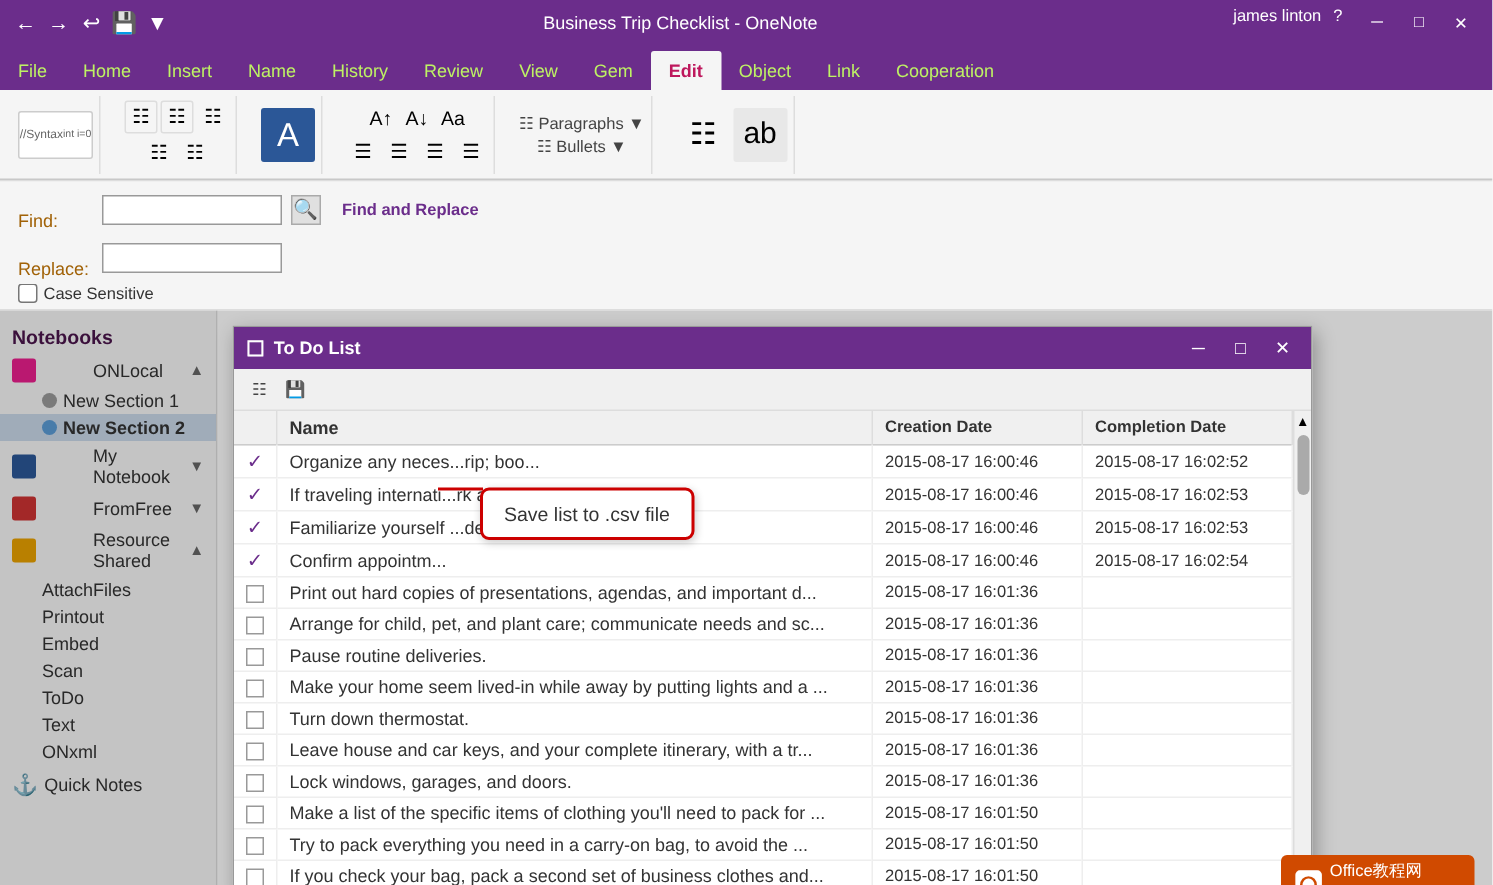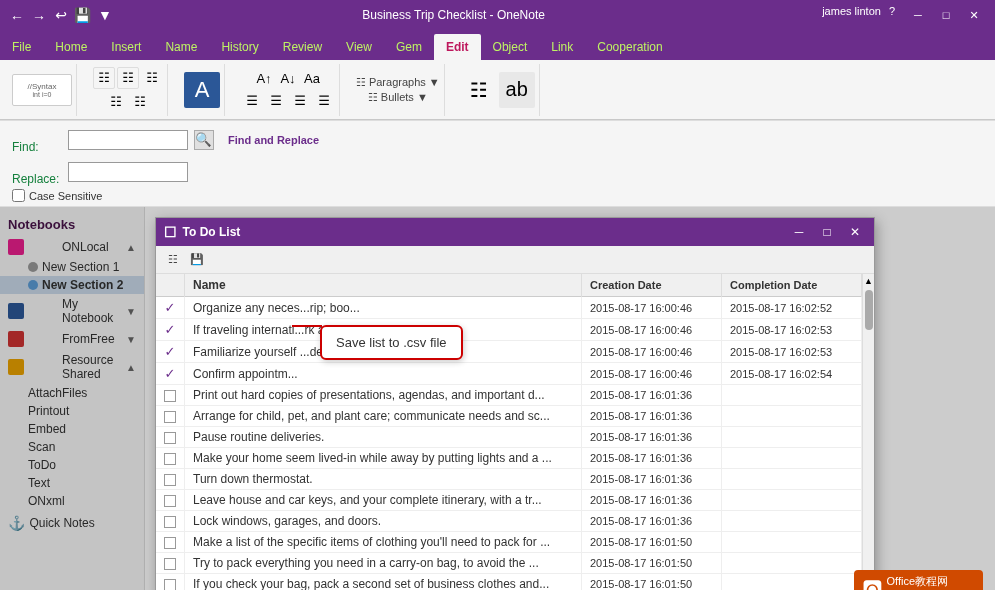--- a/index.html
+++ b/index.html
@@ -59,21 +59,21 @@
       flex-direction: column;
       gap: 3px;
       border-bottom: 1px solid #ddd;
       font-size: 12px;
     }
     .find-row, .replace-row {
       display: flex;
       align-items: center;
       gap: 6px;
     }
-    .find-row label, .replace-row label { width: 50px; color: #15803d; margin-top: 15px; }
+    .find-row label, .replace-row label { width: 50px; color: #a16207; margin-top: 15px; }
     .find-input {
       width: 120px;
       height: 20px;
       border: 1px solid #999;
       padding: 1px 4px;
       font-size: 11px;
     }
     .find-btn { width: 20px; height: 20px; background: #e0e0e0; border: 1px solid #aaa; cursor: pointer; display: flex; align-items: center; justify-content: center; }
     .case-row { display: flex; align-items: center; gap: 4px; font-size: 11px; color: #333; }
     .section-label { color: #6b2d8b; font-weight: 600; font-size: 11px; margin-left: 8px; }
@@ -360,21 +360,21 @@
     <div class="ribbon-tab">View</div>
     <div class="ribbon-tab">Gem</div>
     <div class="ribbon-tab active">Edit</div>
     <div class="ribbon-tab">Object</div>
     <div class="ribbon-tab">Link</div>
     <div class="ribbon-tab">Cooperation</div>
   </div>
   <div class="ribbon-content">
     <div class="ribbon-group">
       <div class="ribbon-icon-row">
-        <div class="ribbon-icon" style="width:60px;height:32px;background:#fff;border:1px solid #ccc;font-size:9px;color:#333;flex-direction:column;">
+        <div class="ribbon-icon" style="width:50px;height:32px;background:#fff;border:1px solid #ccc;font-size:9px;color:#333;flex-direction:row;">
           <span style="font-size:8px;color:#666;">//Syntax</span>
           <span style="font-size:7px;color:#666;">int i=0</span>
         </div>
       </div>
     </div>
     <div class="ribbon-group">
       <div class="ribbon-icon-row">
         <div class="ribbon-icon" style="border:1px solid #ddd;">☷</div>
         <div class="ribbon-icon" style="border:1px solid #ddd;">☷</div>
         <div class="ribbon-icon">☷</div>

